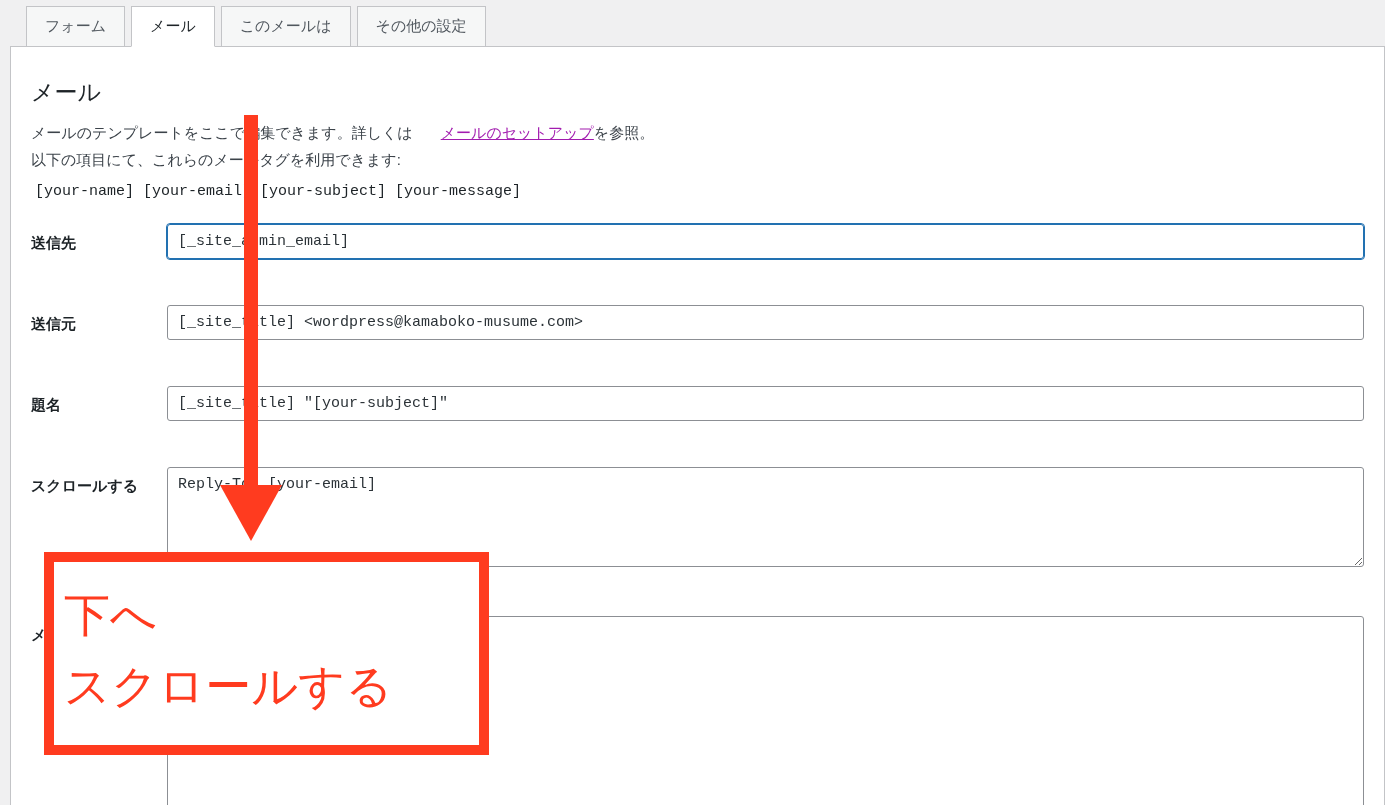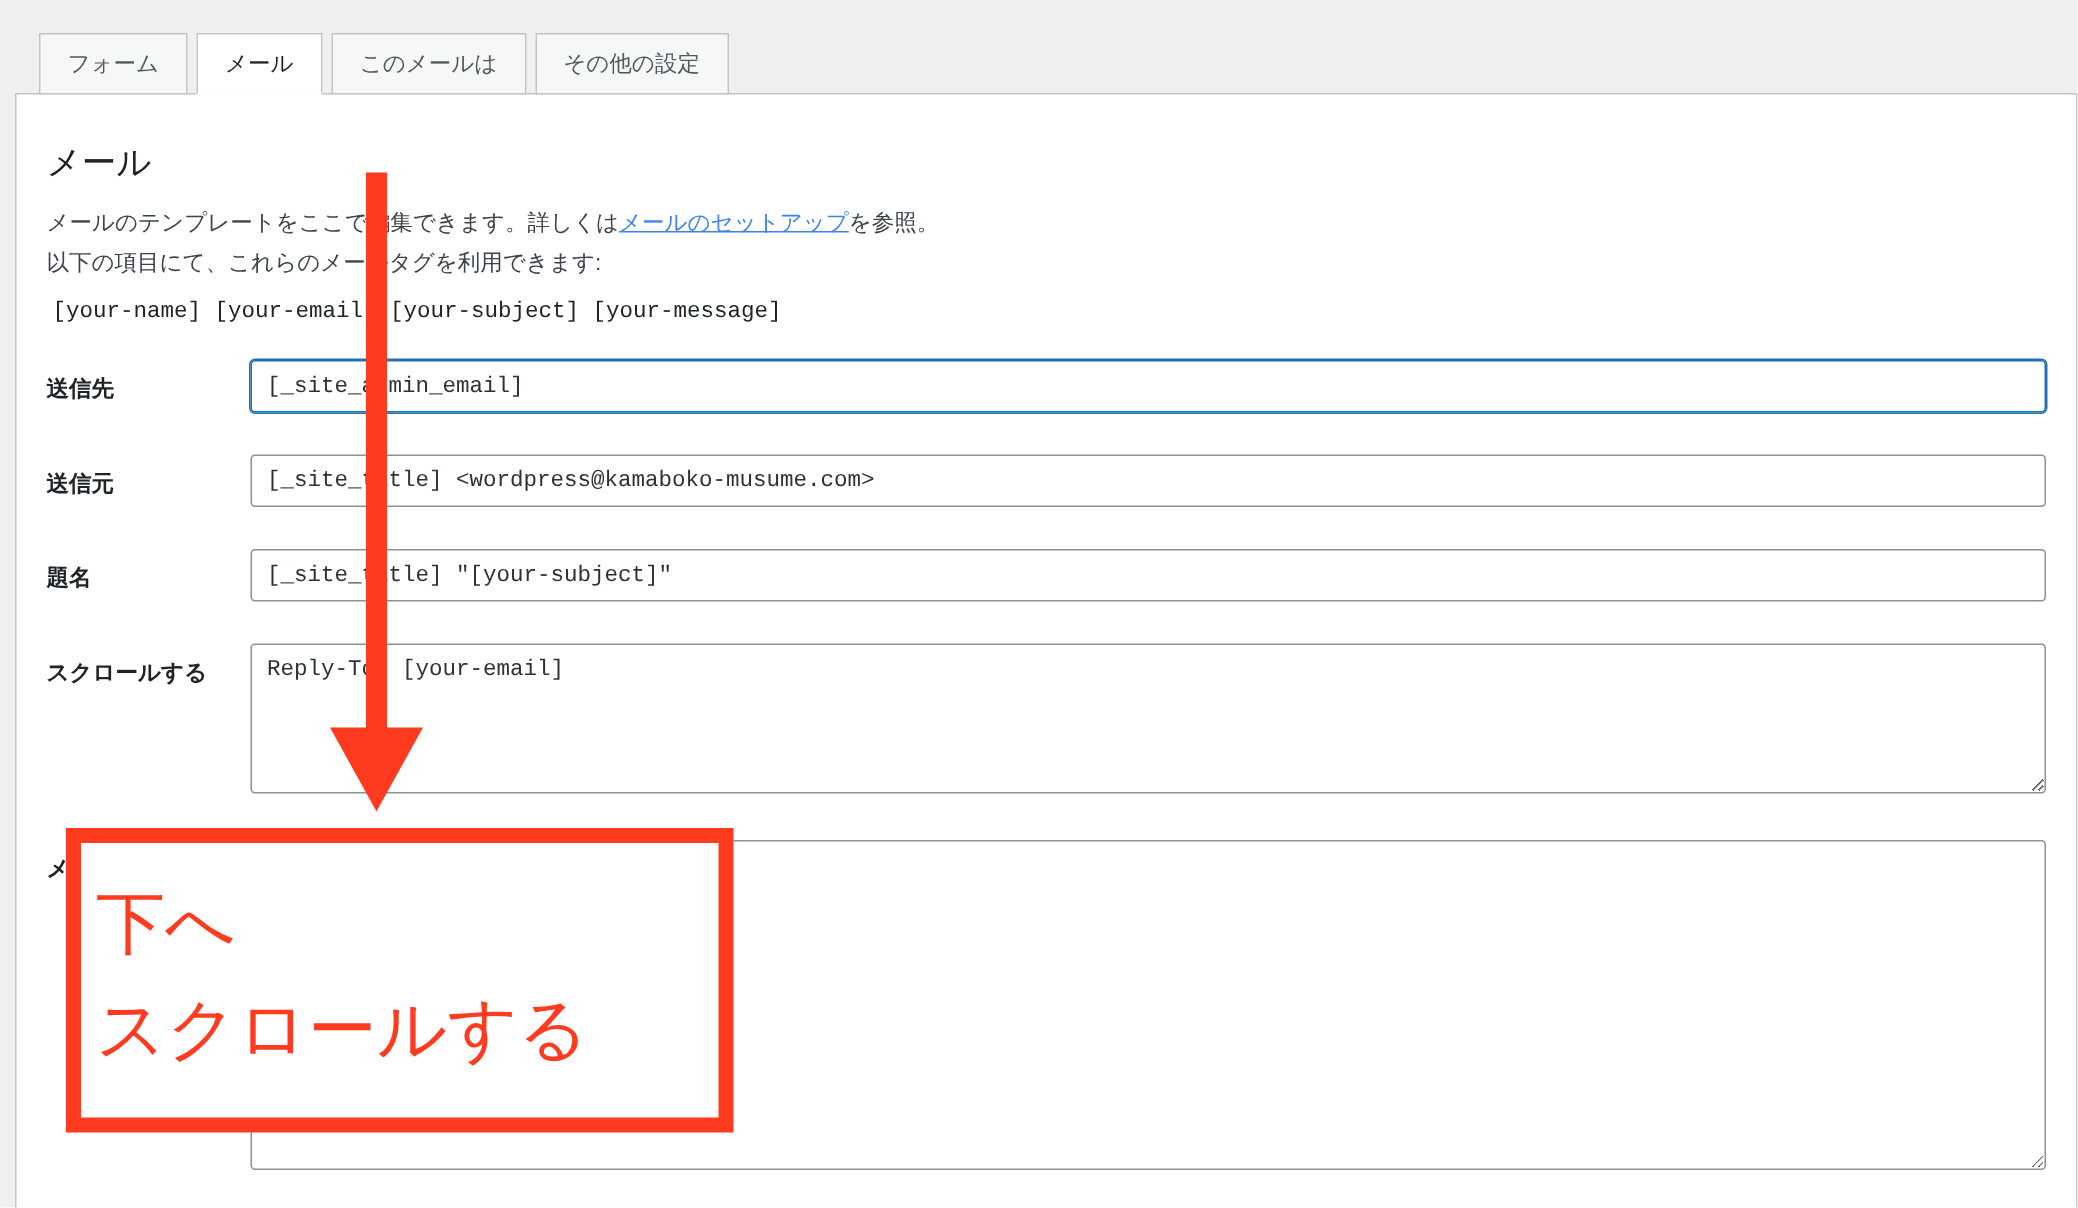--- a/index.html
+++ b/index.html
@@ -9,21 +9,21 @@
       color: #1d2327;
       font-size: 14px;
       width: 1385px;
       height: 805px;
       overflow: hidden;
       position: relative;
     }
     .tabs {
       display: flex;
       gap: 6px;
-      padding: 22px 0 0 26px;
+      padding: 6px 0 0 26px;
       position: relative;
       z-index: 2;
     }
     .tab {
       padding: 10px 18px;
       background: #f6f7f7;
       border: 1px solid #c3c4c7;
       color: #50575e;
       cursor: pointer;
       font-size: 15px;
@@ -51,36 +51,37 @@
       color: #1d2327;
       margin-bottom: 14px;
     }
     .desc {
       font-size: 15px;
       color: #3c434a;
       line-height: 1.5;
       margin-bottom: 4px;
     }
     .desc a {
-      color: #3b82f6;
+      color: #a21caf;
       text-decoration: underline;
+      margin-left: 28px;
     }
     .tags-line {
       font-family: "Courier New", Courier, monospace;
       font-size: 15px;
       color: #1d2327;
       padding: 8px 4px 24px 4px;
     }
     .form-table {
       width: 100%;
     }
     .form-row {
       display: flex;
       align-items: flex-start;
-      margin-bottom: 28px;
+      margin-bottom: 46px;
     }
     .form-label {
       width: 136px;
       flex-shrink: 0;
       font-size: 15px;
       font-weight: 600;
       color: #1d2327;
       padding-top: 10px;
     }
     .form-field {

